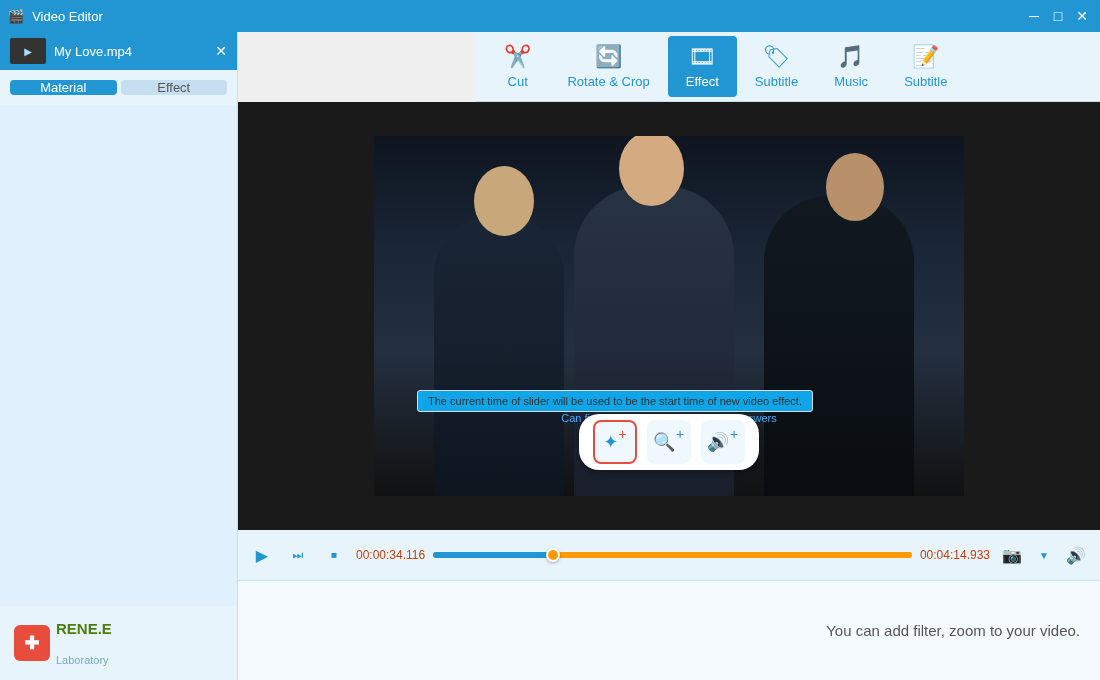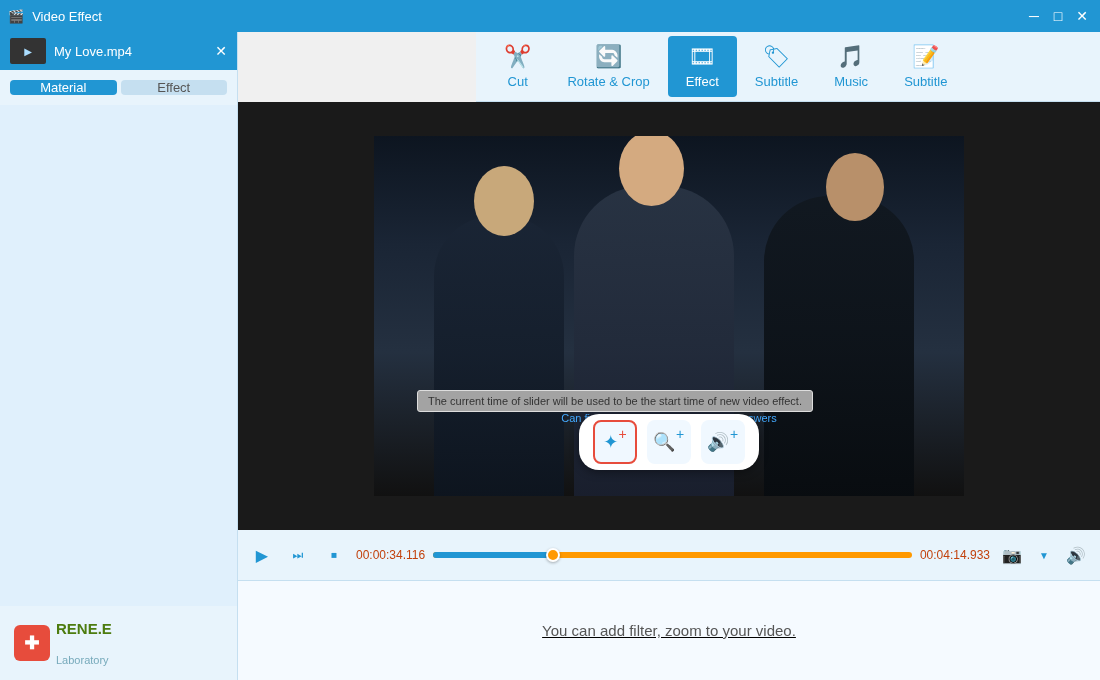--- a/index.html
+++ b/index.html
@@ -151,21 +151,21 @@
       border: 2px solid transparent;
       display: flex; align-items: center; justify-content: center;
       font-size: 20px;
     }
     .popup-btn-icon.active-btn { border: 2px solid #e74c3c; }
     .popup-tooltip {
       position: absolute;
       bottom: 52px;
       left: 50%;
       transform: translateX(-50%);
-      background: #a3a3a3;
+      background: #0ea5e9;
       border: 1px solid #ddd;
       padding: 4px 10px;
       font-size: 11px;
       white-space: nowrap;
       color: #333;
       border-radius: 3px;
       pointer-events: none;
     }
 
     
@@ -220,23 +220,22 @@
       min-height: 100px;
       border-top: 1px solid #c5dff0;
       display: flex;
       flex-direction: column;
       padding: 0;
     }
     .bottom-main {
       display: flex;
       flex: 1;
       align-items: center;
-      justify-content: center;
+      justify-content: flex-end;
       padding: 20px;
-      text-decoration: underline;
     }
     .bottom-info-text {
       color: #555;
       font-size: 15px;
     }
     .bottom-footer {
       display: flex;
       align-items: center;
       justify-content: flex-end;
       padding: 10px 20px;
@@ -298,21 +297,21 @@
       position: relative;
       overflow: hidden;
     }
   </style>
 </head>
 <body>
 
 <div class="title-bar">
   <div class="title-bar-left">
     <span>🎬</span>
-    <span>Video Effect</span>
+    <span>Video Editor</span>
   </div>
   <div class="title-bar-controls">
     <button class="title-bar-btn">─</button>
     <button class="title-bar-btn">□</button>
     <button class="title-bar-btn">✕</button>
   </div>
 </div>
 
 <div style="display:flex; height: calc(680px - 32px);">
 

